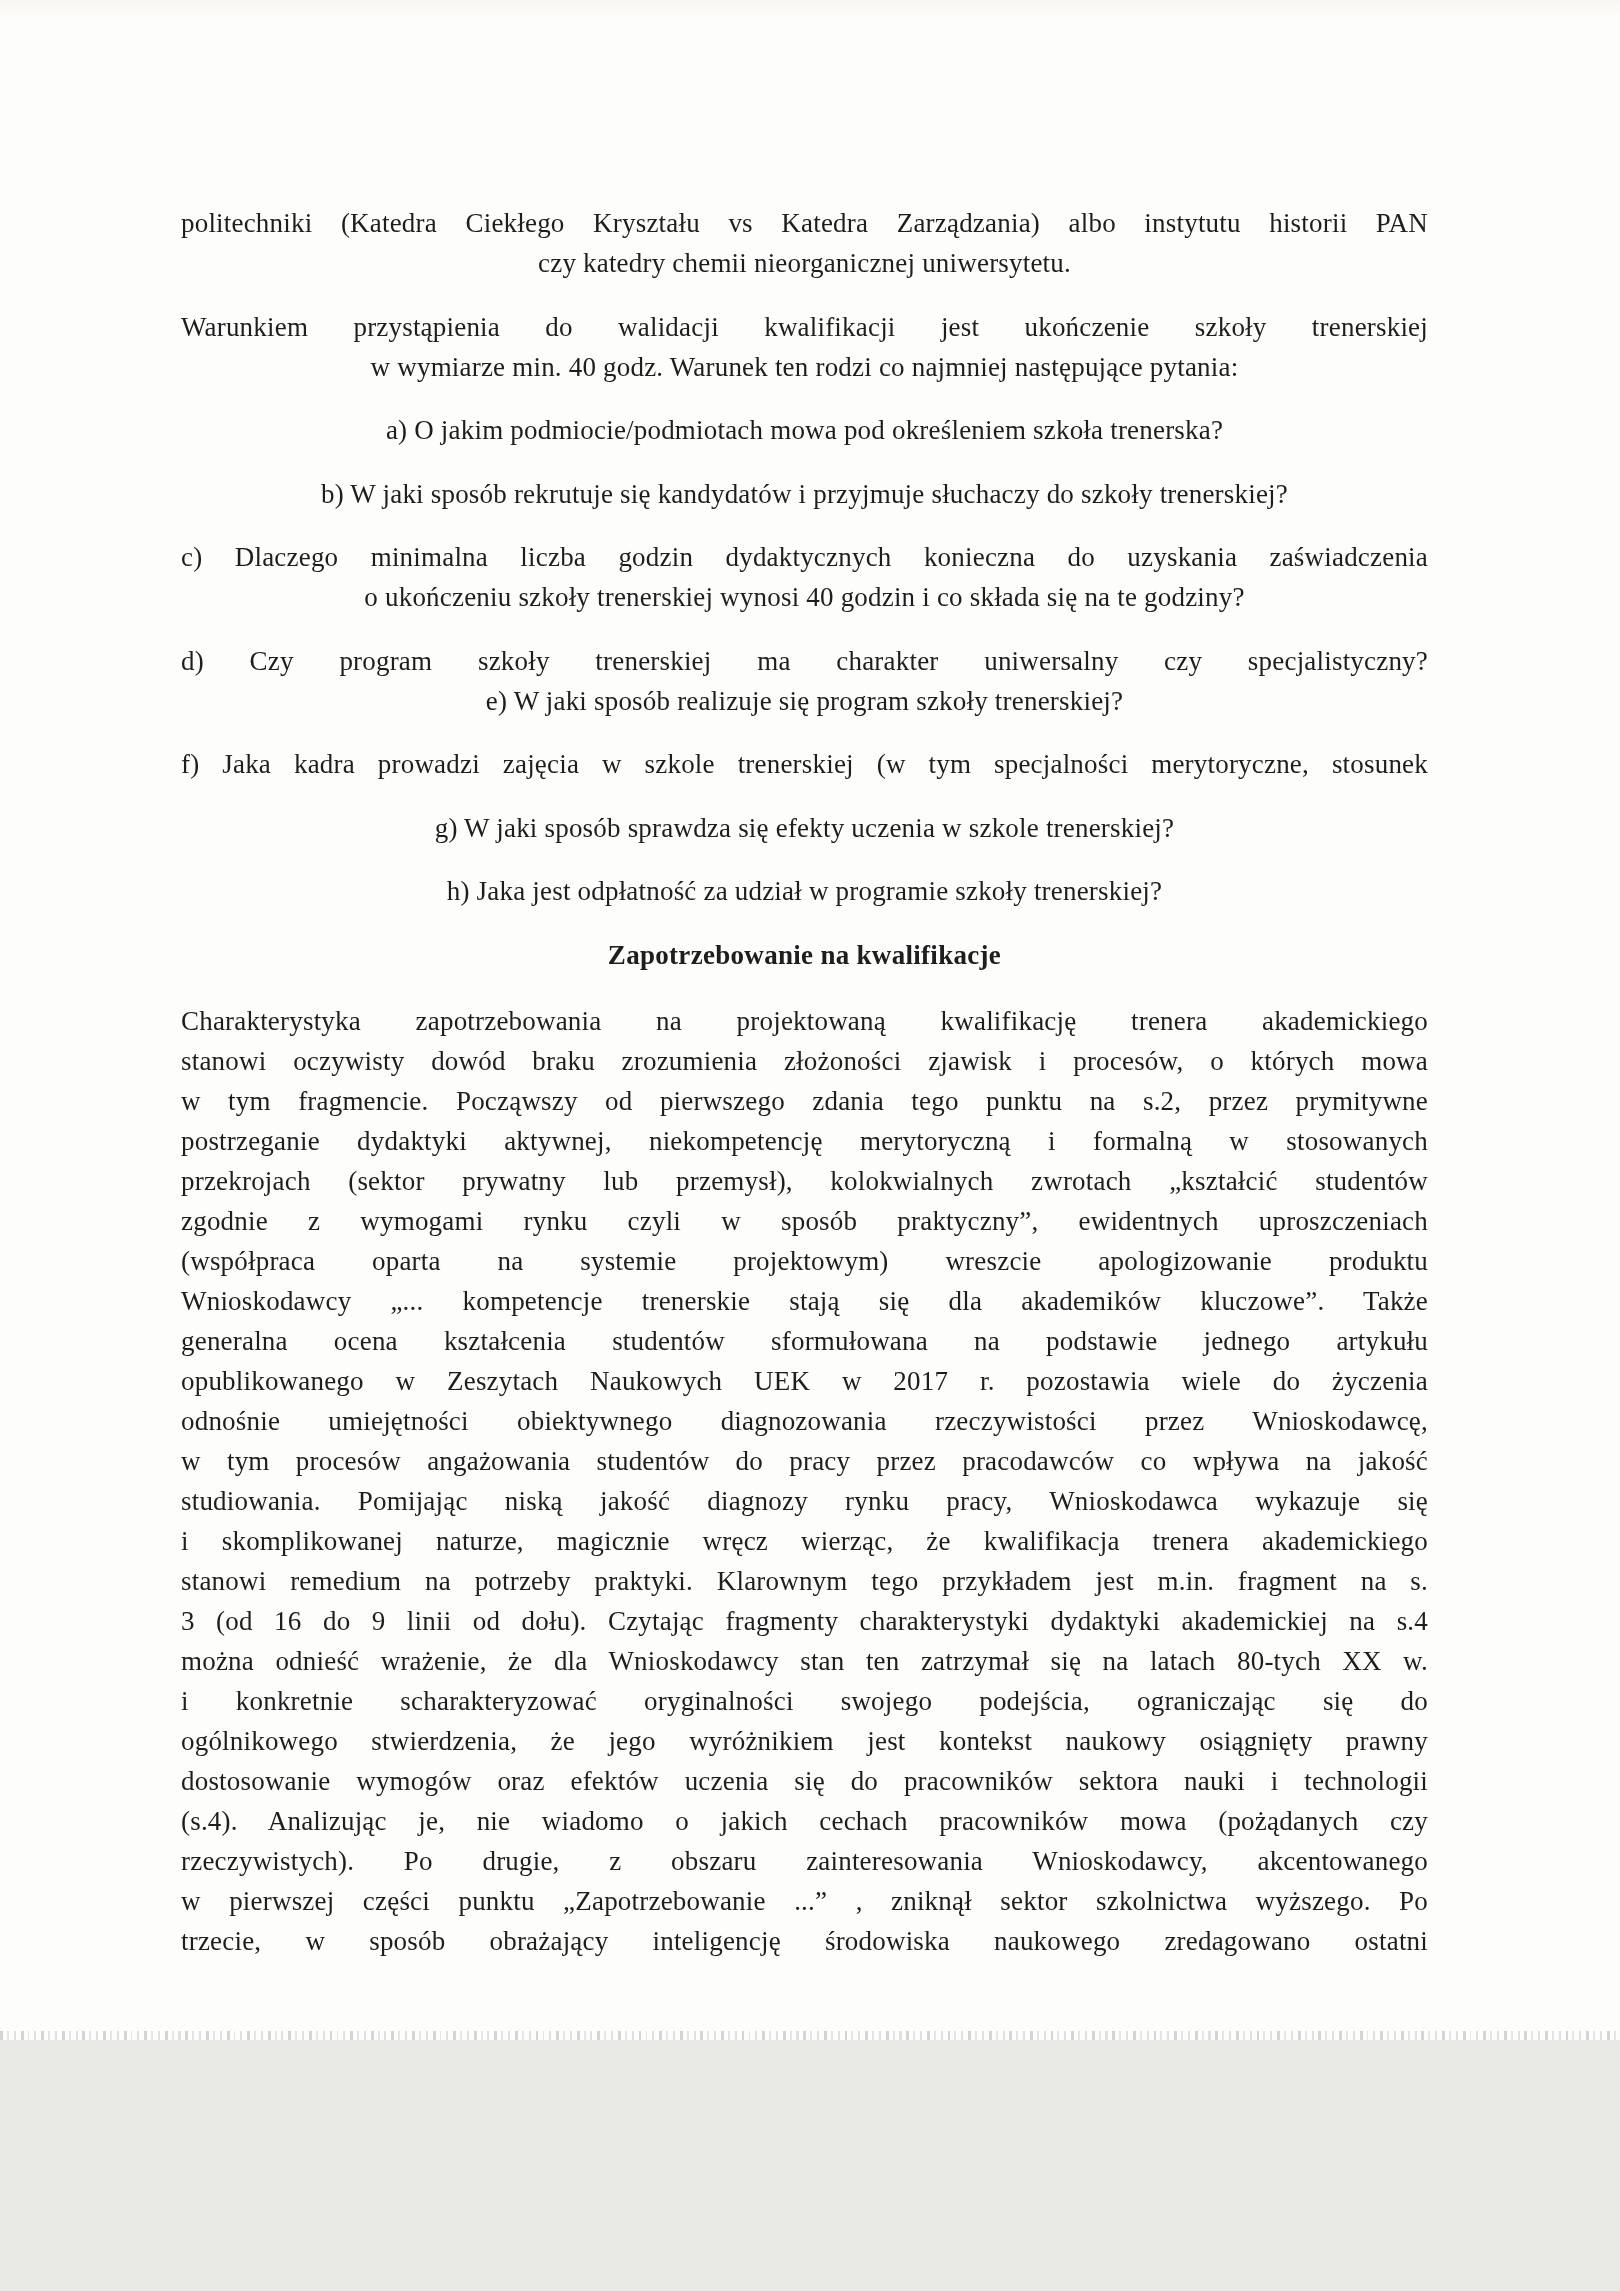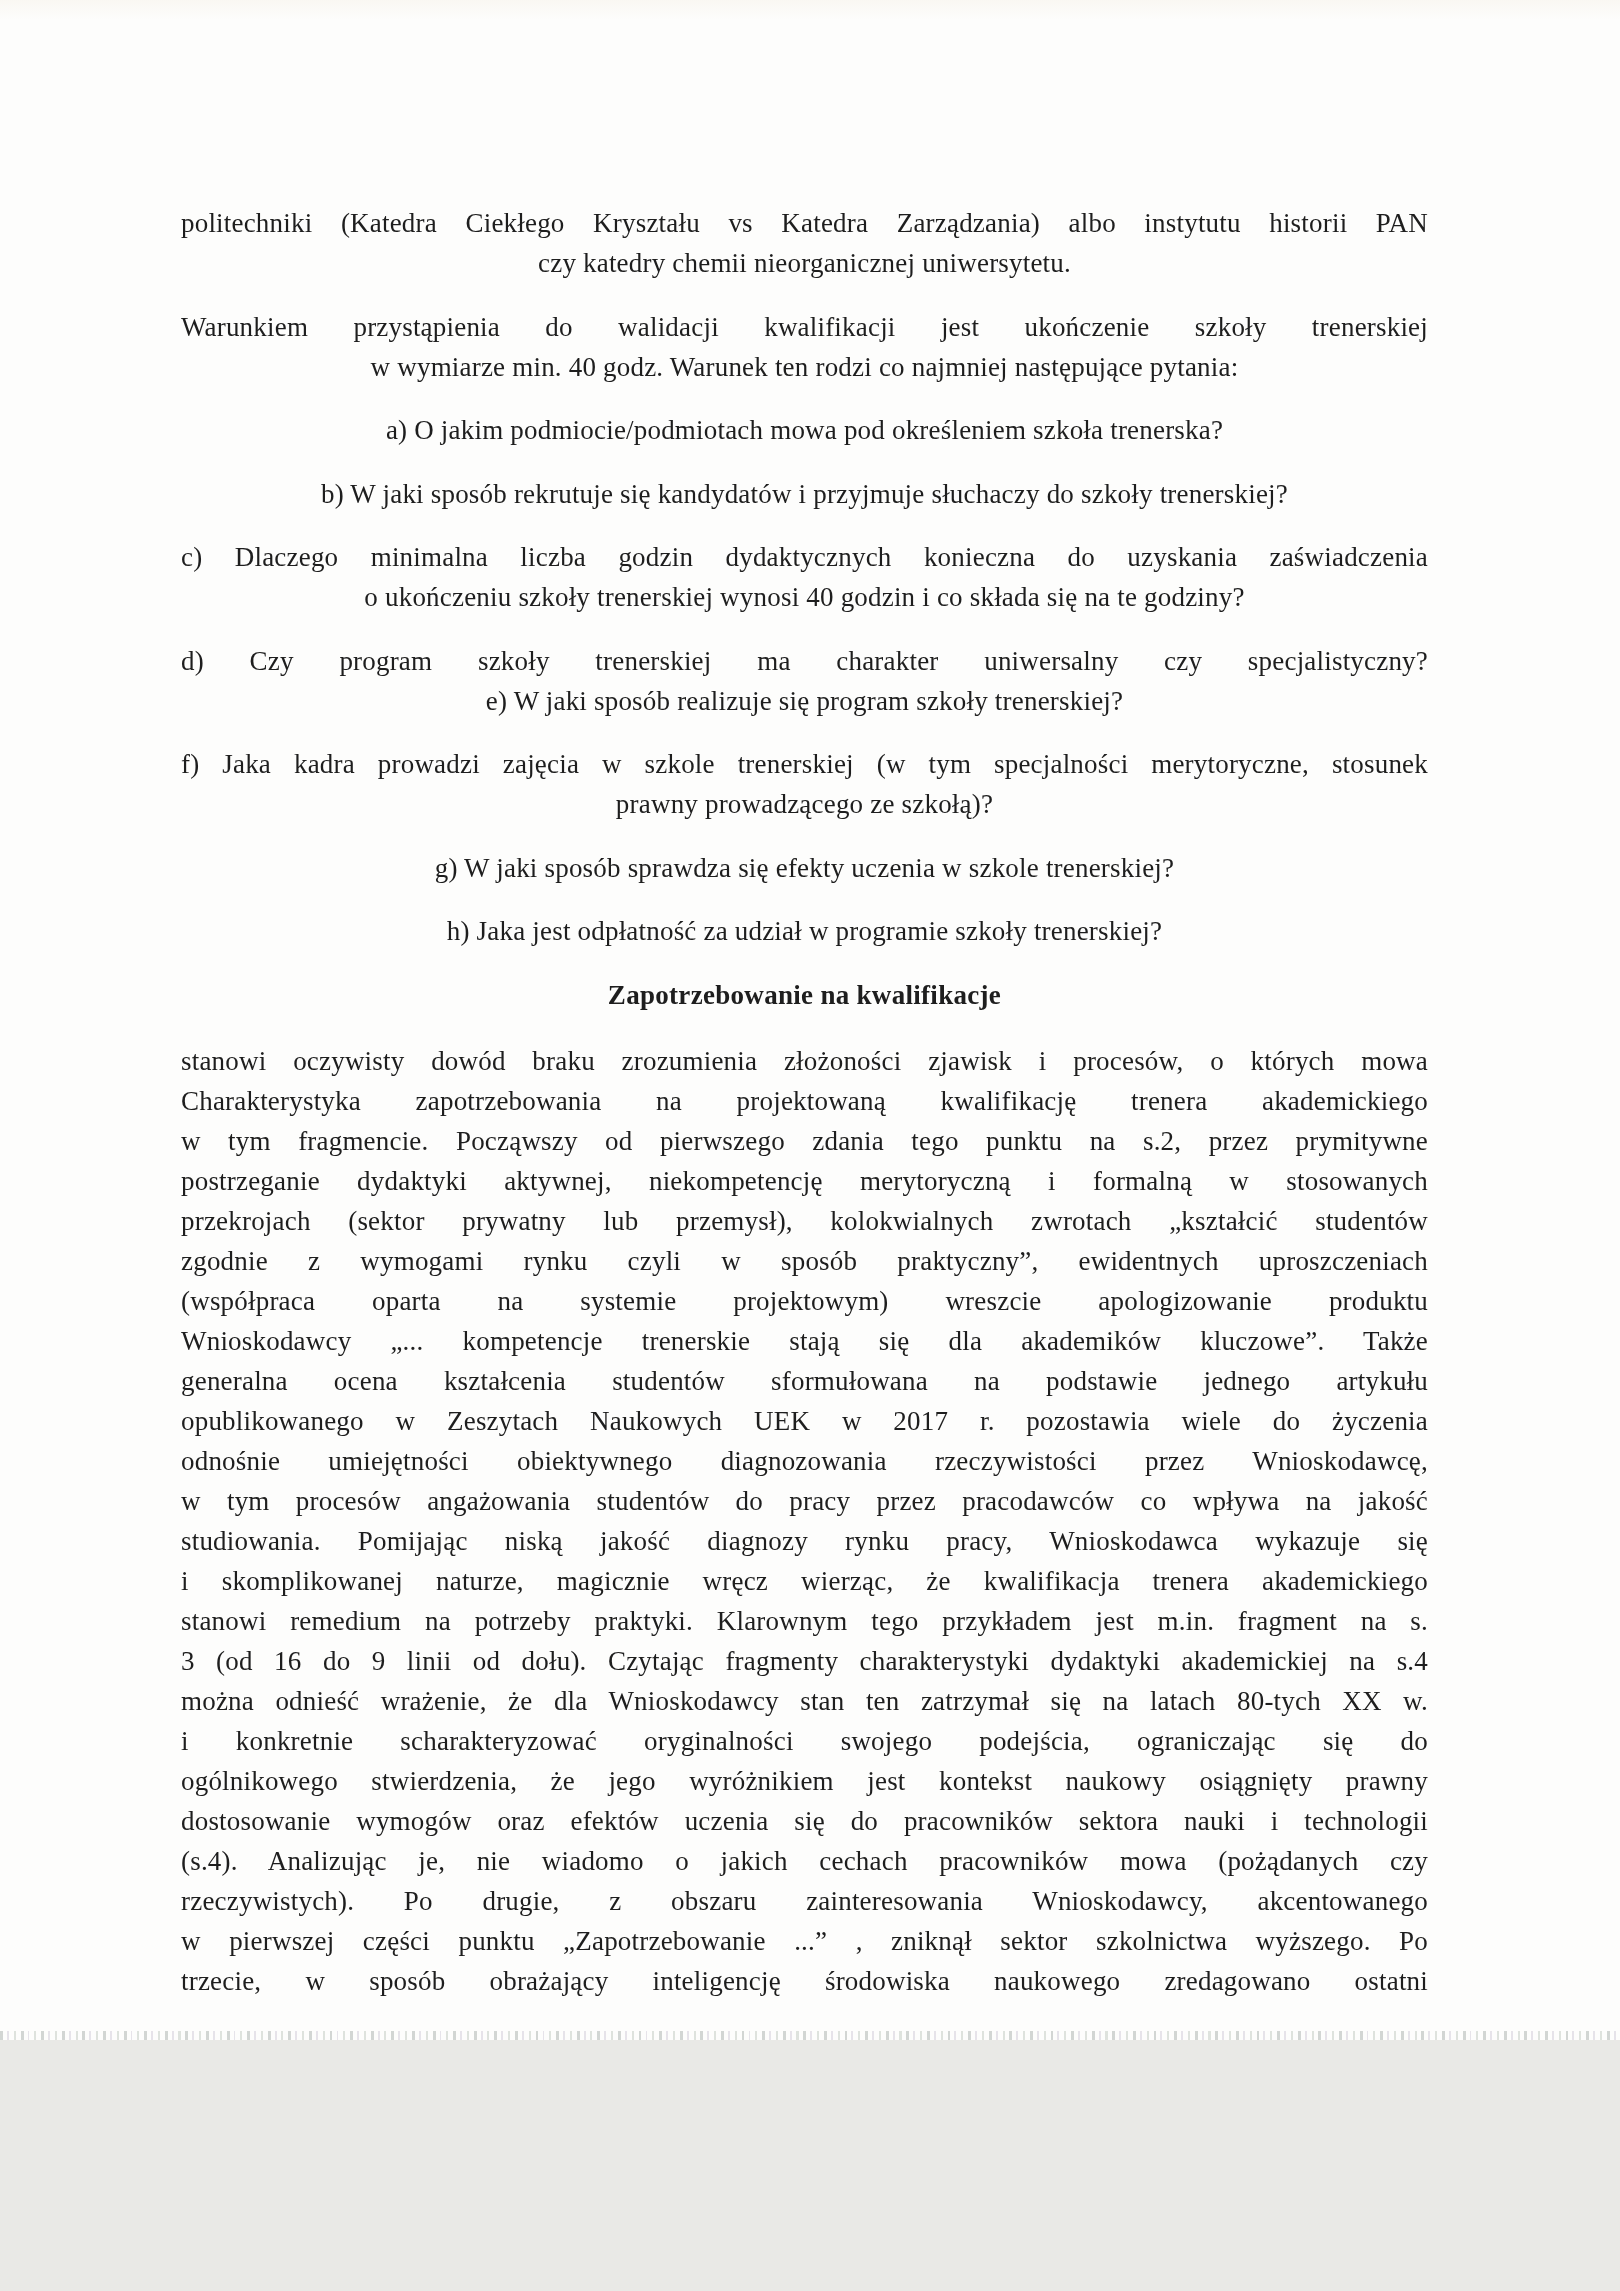--- a/index.html
+++ b/index.html
@@ -86,34 +86,33 @@
       <div class="block">
         <div class="line j">c) Dlaczego minimalna liczba godzin dydaktycznych konieczna do uzyskania zaświadczenia</div>
         <div class="line l">o ukończeniu szkoły trenerskiej wynosi 40 godzin i co składa się na te godziny?</div>
       </div>
       <div class="block">
         <div class="line j">d) Czy program szkoły trenerskiej ma charakter uniwersalny czy specjalistyczny?</div>
         <div class="line l">e) W jaki sposób realizuje się program szkoły trenerskiej?</div>
       </div>
       <div class="block">
         <div class="line j">f) Jaka kadra prowadzi zajęcia w szkole trenerskiej (w tym specjalności merytoryczne, stosunek</div>
-        <div class="line l">prawny prowadzącego ze szkołą)?</div>
       </div>
       <div class="block">
         <div class="line l">g) W jaki sposób sprawdza się efekty uczenia w szkole trenerskiej?</div>
       </div>
       <div class="block">
         <div class="line l">h) Jaka jest odpłatność za udział w programie szkoły trenerskiej?</div>
       </div>
       <div class="block heading">
         <div class="line l">Zapotrzebowanie na kwalifikacje</div>
       </div>
       <div class="block">
+        <div class="line j">Charakterystyka zapotrzebowania na projektowaną kwalifikację trenera akademickiego</div>
         <div class="line j">stanowi oczywisty dowód braku zrozumienia złożoności zjawisk i procesów, o których mowa</div>
-        <div class="line j">Charakterystyka zapotrzebowania na projektowaną kwalifikację trenera akademickiego</div>
         <div class="line j">w tym fragmencie. Począwszy od pierwszego zdania tego punktu na s.2, przez prymitywne</div>
         <div class="line j">postrzeganie dydaktyki aktywnej, niekompetencję merytoryczną i formalną w stosowanych</div>
         <div class="line j">przekrojach (sektor prywatny lub przemysł), kolokwialnych zwrotach „kształcić studentów</div>
         <div class="line j">zgodnie z wymogami rynku czyli w sposób praktyczny”, ewidentnych uproszczeniach</div>
         <div class="line j">(współpraca oparta na systemie projektowym) wreszcie apologizowanie produktu</div>
         <div class="line j">Wnioskodawcy „... kompetencje trenerskie stają się dla akademików kluczowe”. Także</div>
         <div class="line j">generalna ocena kształcenia studentów sformułowana na podstawie jednego artykułu</div>
         <div class="line j">opublikowanego w Zeszytach Naukowych UEK w 2017 r. pozostawia wiele do życzenia</div>
         <div class="line j">odnośnie umiejętności obiektywnego diagnozowania rzeczywistości przez Wnioskodawcę,</div>
         <div class="line j">w tym procesów angażowania studentów do pracy przez pracodawców co wpływa na jakość</div>

